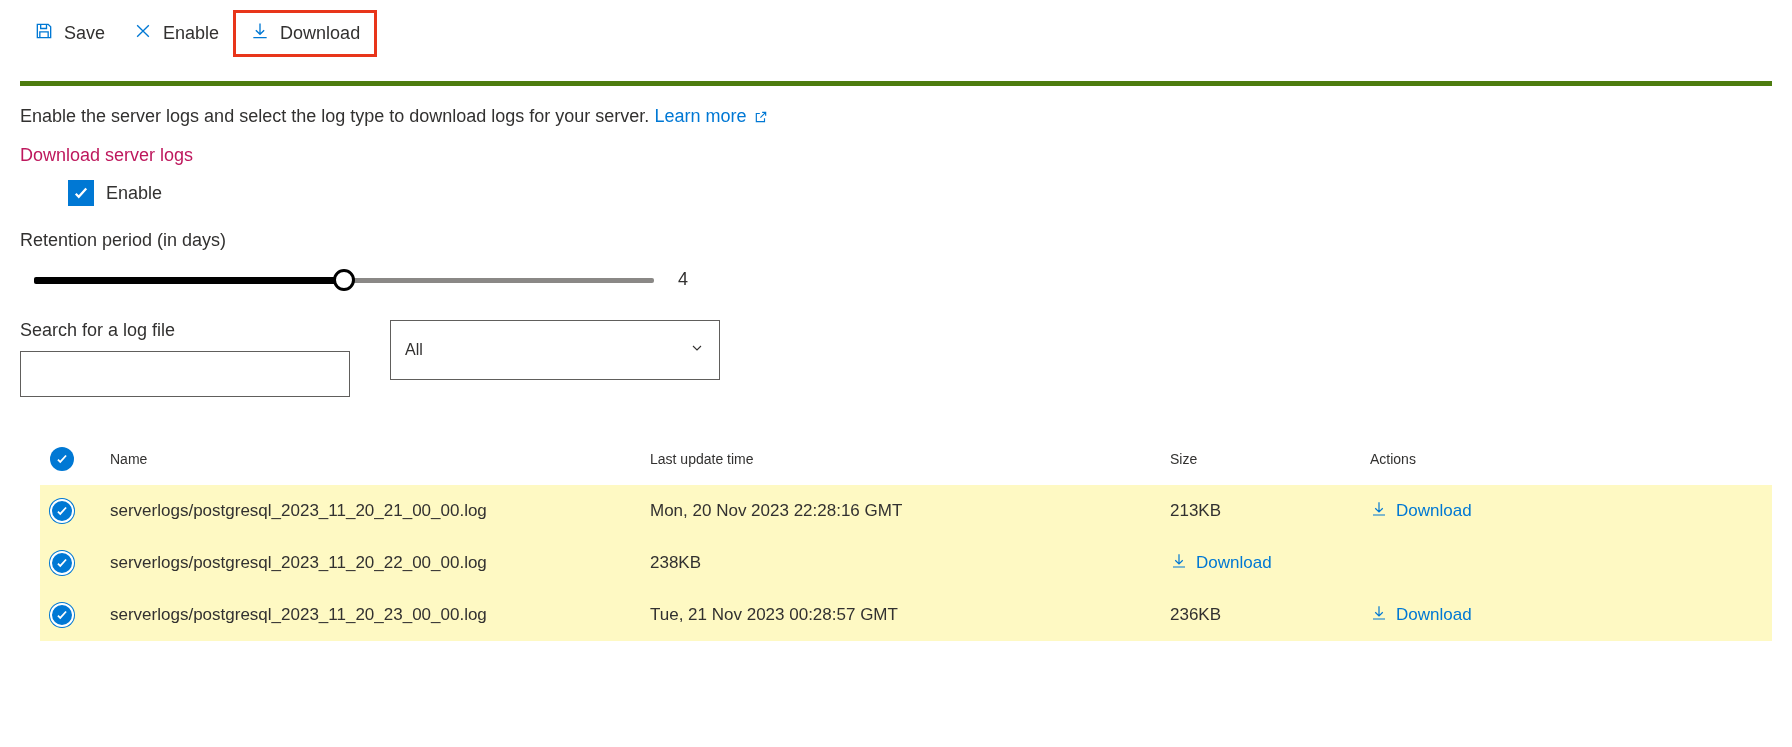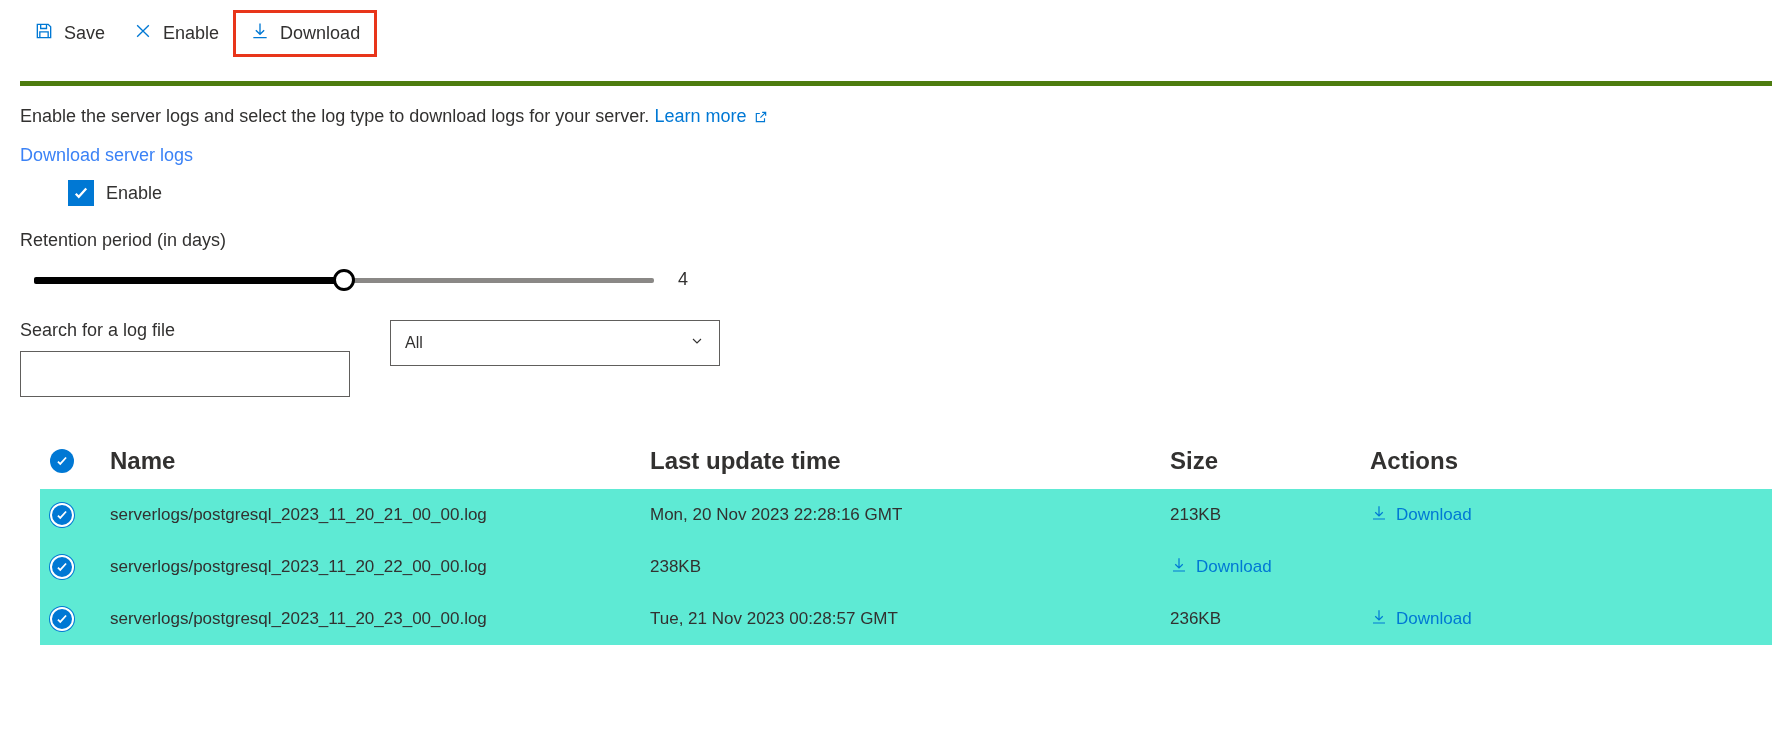--- a/index.html
+++ b/index.html
@@ -37,21 +37,21 @@
     .description {
       font-size: 18px;
       margin-bottom: 18px;
       margin-top: 20px;
     }
     .link { color: #0078d4; text-decoration: none; }
     .link svg { width: 14px; height: 14px; vertical-align: middle; margin-left: 3px; }
     .section-label {
       font-size: 18px;
       margin-bottom: 14px;
-      color: #3b82f6;
+      color: #be185d;
     }
     .checkbox-row {
       display: flex;
       align-items: center;
       gap: 12px;
       margin-bottom: 24px;
       padding-left: 48px;
     }
     .checkbox {
       width: 26px; height: 26px;
@@ -99,39 +99,39 @@
     .filter-group { display: flex; flex-direction: column; gap: 10px; }
     .filter-label { font-size: 18px; font-weight: 400; }
     .text-input {
       width: 330px; height: 46px;
       border: 1px solid #605e5c;
       padding: 0 12px;
       font-size: 16px;
     }
     .select-wrap {
       position: relative;
-      width: 330px; height: 46px;
+      width: 330px; height: 60px;
       border: 1px solid #605e5c;
       display: flex; align-items: center;
       padding: 0 14px;
       cursor: pointer;
       background: #fff;
     }
     .select-wrap .chev {
       position: absolute; right: 14px; top: 50%; transform: translateY(-50%);
     }
     .table-wrap { padding-left: 20px; }
     .table-header, .table-row {
       display: grid;
       grid-template-columns: 60px 540px 520px 200px 1fr;
       align-items: center;
       padding: 14px 10px;
     }
-    .table-header { font-weight: 700; font-size: 24px; }
-    .table-body .table-row { background: #5eead4; font-size: 17px; }
+    .table-header { font-weight: 400; font-size: 14px; }
+    .table-body .table-row { background: #fef9c3; font-size: 17px; }
     .check-circle {
       width: 24px; height: 24px;
       background: #0078d4;
       border-radius: 50%;
       display: flex; align-items: center; justify-content: center;
       cursor: pointer;
       border: 2px solid #fff;
       box-shadow: 0 0 0 1px #0078d4;
     }
     .check-circle.header-check { border: none; box-shadow: none; }

